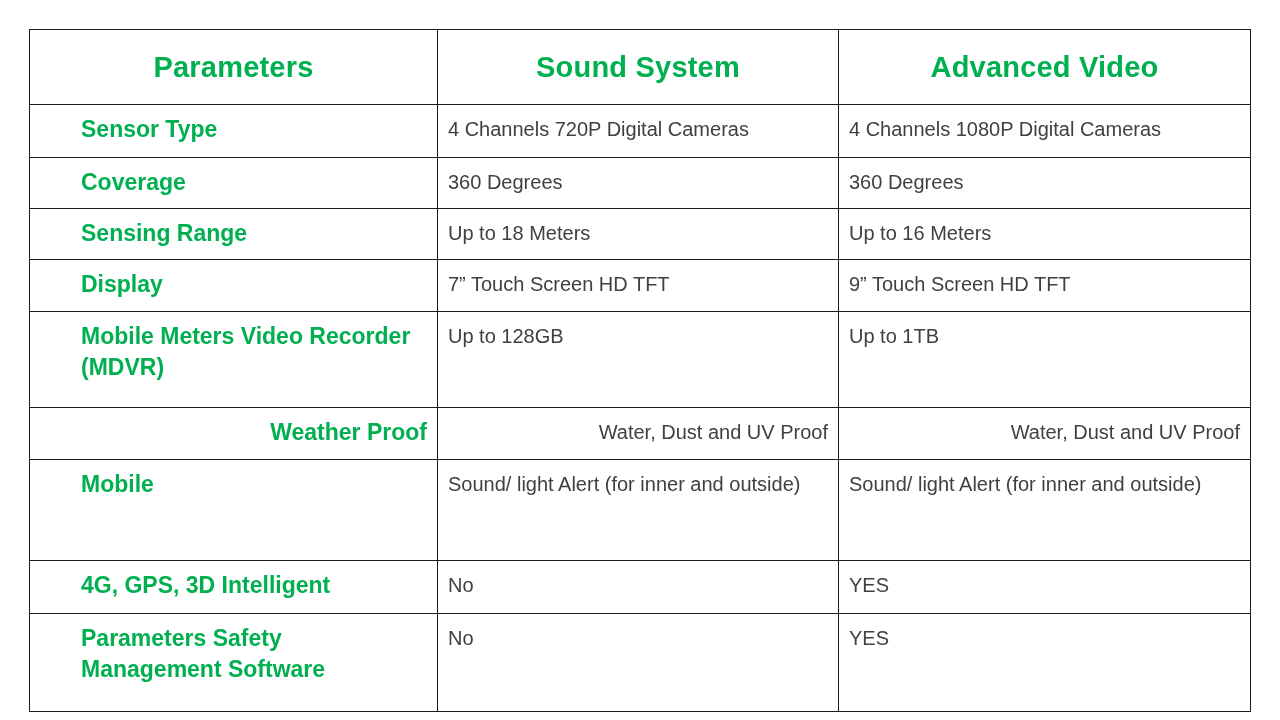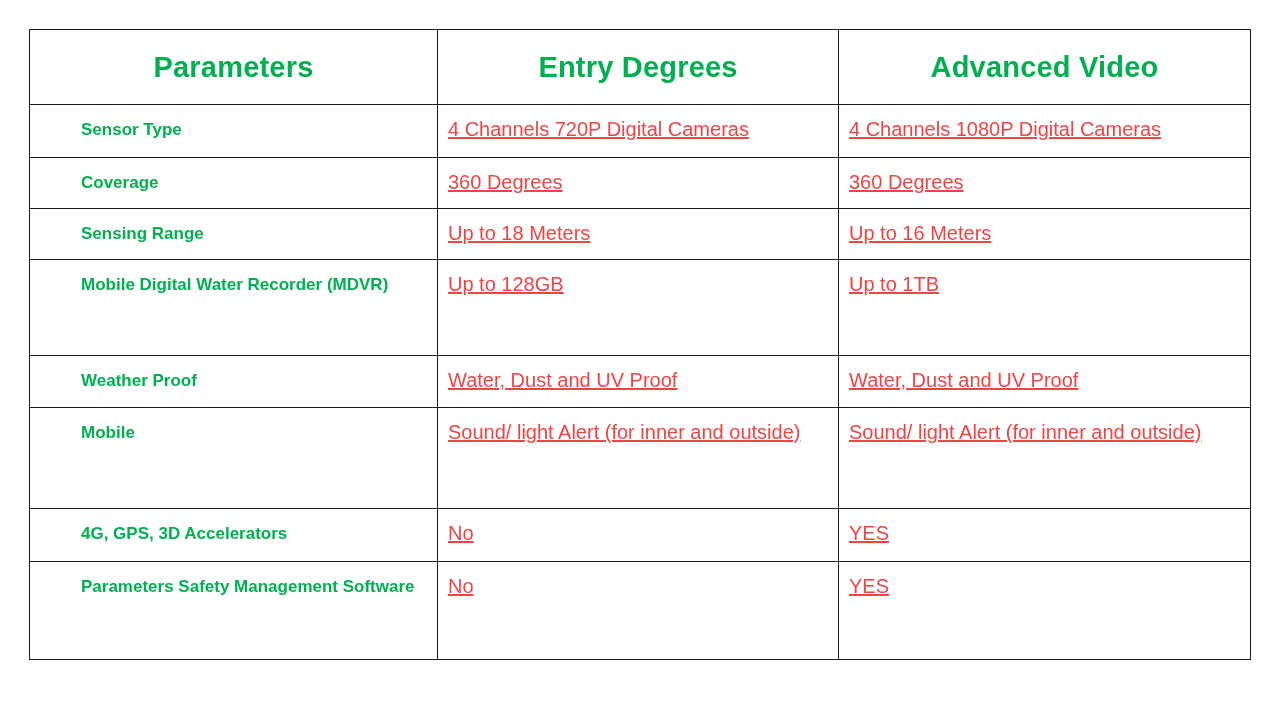--- a/index.html
+++ b/index.html
@@ -47,62 +47,61 @@
     font-weight: bold;
     font-size: 29px;
     line-height: 34px;
     letter-spacing: 0.2px;
   }
 
   
   .param-text {
     color: #00b050;
     font-weight: bold;
-    font-size: 17px;
+    font-size: 23px;
     line-height: 31px;
     padding: 9px 10px 9px 51px;
     display: block;
   }
   
   .val-text {
-    color: #ef4444;
+    color: #404040;
     font-size: 20px;
     line-height: 31px;
     padding: 9px 10px 9px 10px;
     display: block;
     font-weight: normal;
-    text-decoration: underline;
   }
   tr.r-sensor td { height: 52px; }
   tr.r-coverage td { height: 50px; }
   tr.r-range td { height: 50px; }
   tr.r-display td { height: 51px; }
   tr.r-mdvr td { height: 95px; }
-  tr.r-weather td { height: 51px; }
+  tr.r-weather td { height: 51px; text-align: right; }
   tr.r-alert td { height: 100px; }
   tr.r-4g td { height: 52px; }
   tr.r-software td { height: 97px; }
 </style>
 </head>
 <body>
 
 <div class="sheet">
   <table class="spec">
     <colgroup>
       <col class="c-param">
       <col class="c-entry">
       <col class="c-adv">
     </colgroup>
     <tbody>
       <tr class="head">
         <td>
           <span class="head-text">Parameters</span>
         </td>
         <td>
-          <span class="head-text">Entry Degrees</span>
+          <span class="head-text">Sound System</span>
         </td>
         <td>
           <span class="head-text">Advanced Video</span>
         </td>
       </tr>
 
       <tr class="r-sensor">
         <td>
           <span class="param-text">Sensor Type</span>
         </td>
@@ -131,24 +130,35 @@
           <span class="param-text">Sensing Range</span>
         </td>
         <td>
           <span class="val-text">Up to 18 Meters</span>
         </td>
         <td>
           <span class="val-text">Up to 16 Meters</span>
         </td>
       </tr>
 
+      <tr class="r-display">
+        <td>
+          <span class="param-text">Display</span>
+        </td>
+        <td>
+          <span class="val-text">7” Touch Screen HD TFT</span>
+        </td>
+        <td>
+          <span class="val-text">9” Touch Screen HD TFT</span>
+        </td>
+      </tr>
 
       <tr class="r-mdvr">
         <td>
-          <span class="param-text">Mobile Digital Water Recorder (MDVR)</span>
+          <span class="param-text">Mobile Meters Video Recorder (MDVR)</span>
         </td>
         <td>
           <span class="val-text">Up to 128GB</span>
         </td>
         <td>
           <span class="val-text">Up to 1TB</span>
         </td>
       </tr>
 
       <tr class="r-weather">
@@ -170,21 +180,21 @@
         <td>
           <span class="val-text">Sound/ light Alert  (for inner and outside)</span>
         </td>
         <td>
           <span class="val-text">Sound/ light Alert  (for inner and outside)</span>
         </td>
       </tr>
 
       <tr class="r-4g">
         <td>
-          <span class="param-text">4G, GPS, 3D Accelerators</span>
+          <span class="param-text">4G, GPS, 3D Intelligent</span>
         </td>
         <td>
           <span class="val-text">No</span>
         </td>
         <td>
           <span class="val-text">YES</span>
         </td>
       </tr>
 
       <tr class="r-software">

